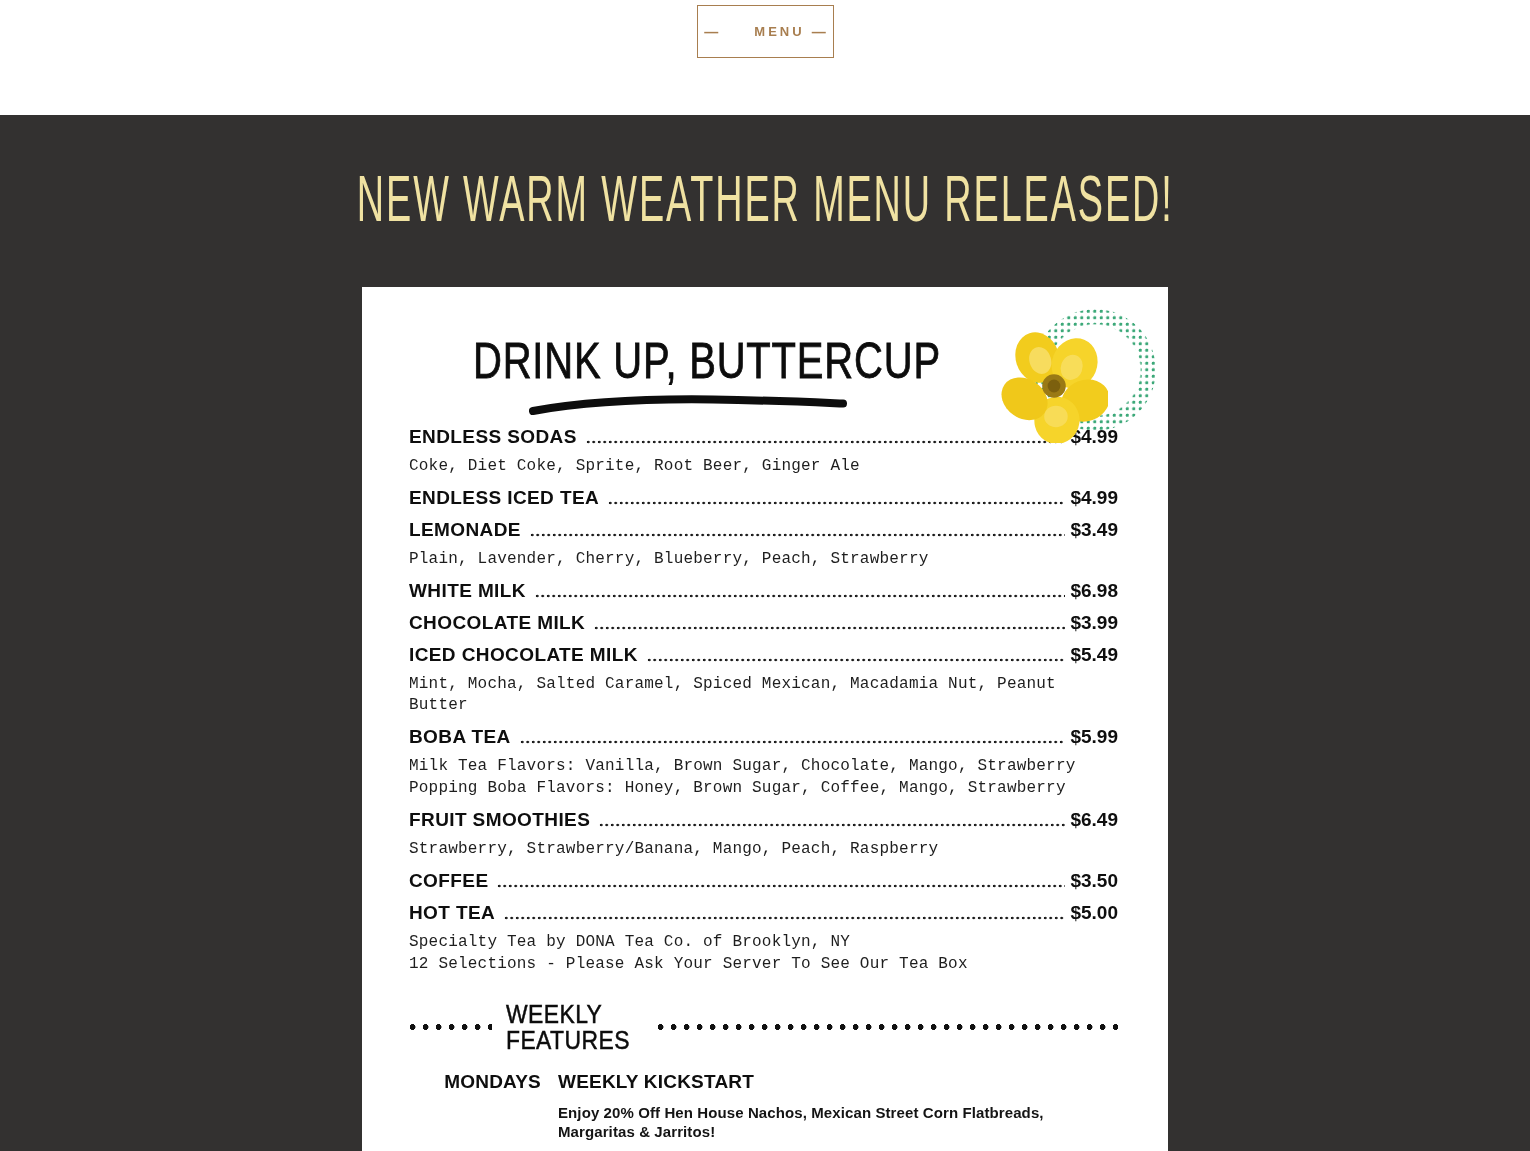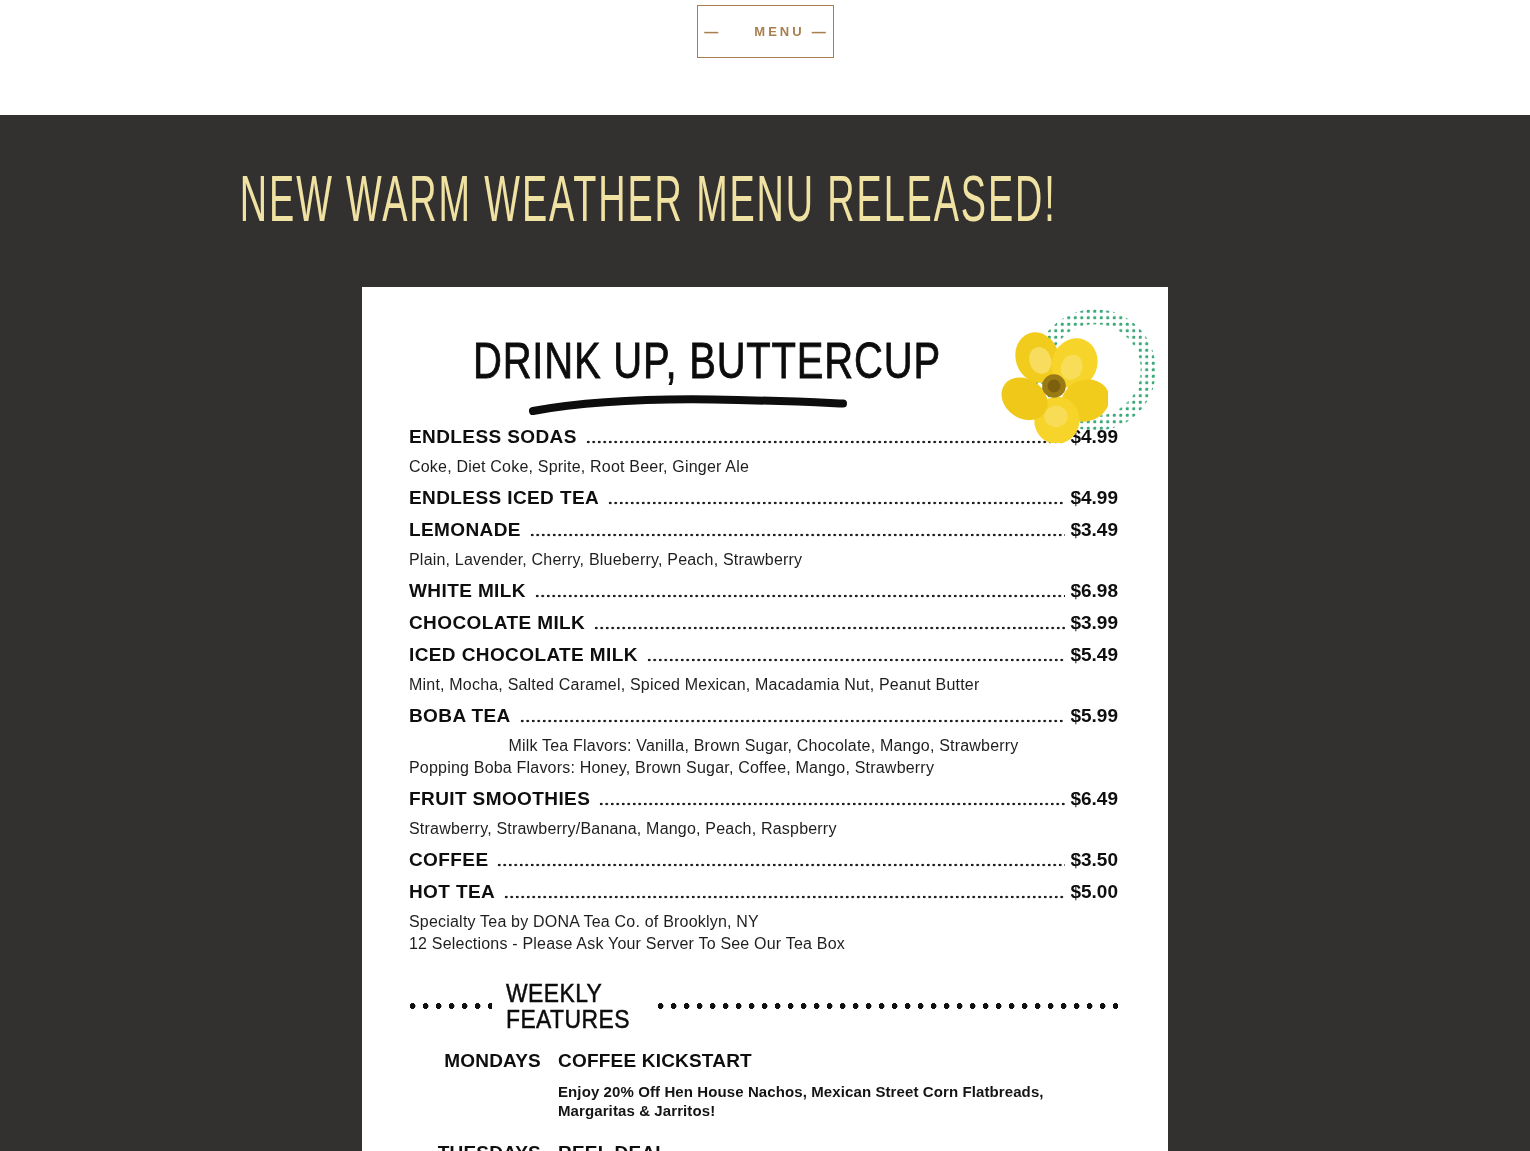--- a/index.html
+++ b/index.html
@@ -9,21 +9,21 @@
   
   .topbar { height:115px; background:#ffffff; display:flex; align-items:flex-start; justify-content:center; }
   .menu-btn { margin-top:5px; width:137px; height:53px; border:1px solid #a87e4f;
     display:flex; align-items:center; justify-content:center; gap:7px; cursor:pointer;
     color:#a87e4f; background:#fff; }
   .menu-btn .dash { font-size:14px; font-weight:bold; letter-spacing:0; }
   .menu-btn .label { font-size:13px; font-weight:bold; letter-spacing:3px;padding-left:29px; }
 
   
   .dark { background:#333130; min-height:1036px; padding-top:1px; }
-  .hero-title-wrap { text-align:left; margin-top:48px; height:80px; }
+  .hero-title-wrap { text-align:center; margin-top:48px; height:80px; }
   .hero-title { display:inline-block; color:#f0e2a2; font-size:60px; font-weight:400;
     letter-spacing:3px; white-space:nowrap; transform:scale(0.63,1.08); transform-origin:center; }
 
   
   .card { position:relative; width:806px; margin:43px auto 0; background:#ffffff;
     min-height:883px; padding:45px 50px 20px 47px; color:#111; }
 
   .card-title { display:inline-block; margin-left:64px; font-size:50px; font-weight:400;
     letter-spacing:1px; white-space:nowrap; color:#0c0c0c; -webkit-text-stroke:0.8px #0c0c0c;
     transform:scaleX(0.80); transform-origin:left center; }
@@ -37,21 +37,21 @@
   .flower-svg { position:absolute; left:0; bottom:-4px; width:108px; height:114px; }
 
   
   .items { margin-top:6px; }
   .item-row { display:flex; align-items:flex-end; margin:10px 0 8px; }
   .item-name { font-size:19px; font-weight:bold; letter-spacing:0.4px; white-space:nowrap; color:#0e0e0e; }
   .leader { flex:1; height:4px; margin:0 5px 4px 9px;
     background:radial-gradient(circle at 2px 2px, #1a1a1a 1.25px, transparent 1.6px) 0 0/5.5px 4px repeat-x; }
   .item-price { font-size:19px; font-weight:bold; white-space:nowrap; color:#0e0e0e; }
   .item-desc { font-size:16px; font-weight:400; color:#1e1e1e; letter-spacing:0.2px;
-    line-height:21px; margin:1px 0 6px; }
+    line-height:21px; margin:1px 0 6px;font-family:Liberation Mono, monospace; }
 
   
   .weekly-head { display:flex; align-items:center; margin-top:26px; }
   .wdots { height:8px;
     background:radial-gradient(circle at 3.6px 4px, #101010 2.7px, transparent 3.1px) 0 0/13px 8px repeat-x; }
   .wdots-left { width:83px; }
   .wdots-right { flex:1; margin-left:10px; }
   .weekly-title { margin-left:14px; font-size:26px; line-height:26px; font-weight:400;
     letter-spacing:0.5px; color:#0c0c0c; -webkit-text-stroke:0.5px #0c0c0c;
     transform:scaleX(0.88); transform-origin:left center; white-space:nowrap; }
@@ -145,21 +145,21 @@
         <span class="leader"></span>
         <span class="item-price">$5.49</span>
       </div>
       <div class="item-desc">Mint, Mocha, Salted Caramel, Spiced Mexican, Macadamia Nut, Peanut Butter</div>
 
       <div class="item-row">
         <span class="item-name">BOBA TEA</span>
         <span class="leader"></span>
         <span class="item-price">$5.99</span>
       </div>
-      <div class="item-desc" style="margin-bottom:0;text-align:center;">Milk Tea Flavors:  Vanilla, Brown Sugar, Chocolate, Mango, Strawberry</div>
+      <div class="item-desc" style="margin-bottom:0;">Milk Tea Flavors:  Vanilla, Brown Sugar, Chocolate, Mango, Strawberry</div>
       <div class="item-desc">Popping Boba Flavors:  Honey, Brown Sugar, Coffee, Mango, Strawberry</div>
 
       <div class="item-row">
         <span class="item-name">FRUIT SMOOTHIES</span>
         <span class="leader"></span>
         <span class="item-price">$6.49</span>
       </div>
       <div class="item-desc">Strawberry, Strawberry/Banana, Mango, Peach, Raspberry</div>
 
       <div class="item-row">
@@ -185,21 +185,21 @@
         <div>FEATURES</div>
       </div>
       <div class="wdots wdots-right"></div>
     </div>
 
     <div class="features">
 
       <div class="feature">
         <div class="day">MONDAYS</div>
         <div class="f-body">
-          <div class="f-title">COFFEE KICKSTART</div>
+          <div class="f-title">WEEKLY KICKSTART</div>
           <div class="f-desc">Enjoy 20% Off Hen House Nachos, Mexican Street Corn Flatbreads, Margaritas &amp; Jarritos!</div>
         </div>
       </div>
 
       <div class="feature">
         <div class="day">TUESDAYS</div>
         <div class="f-body">
           <div class="f-title">REEL DEAL</div>
 
         </div>

